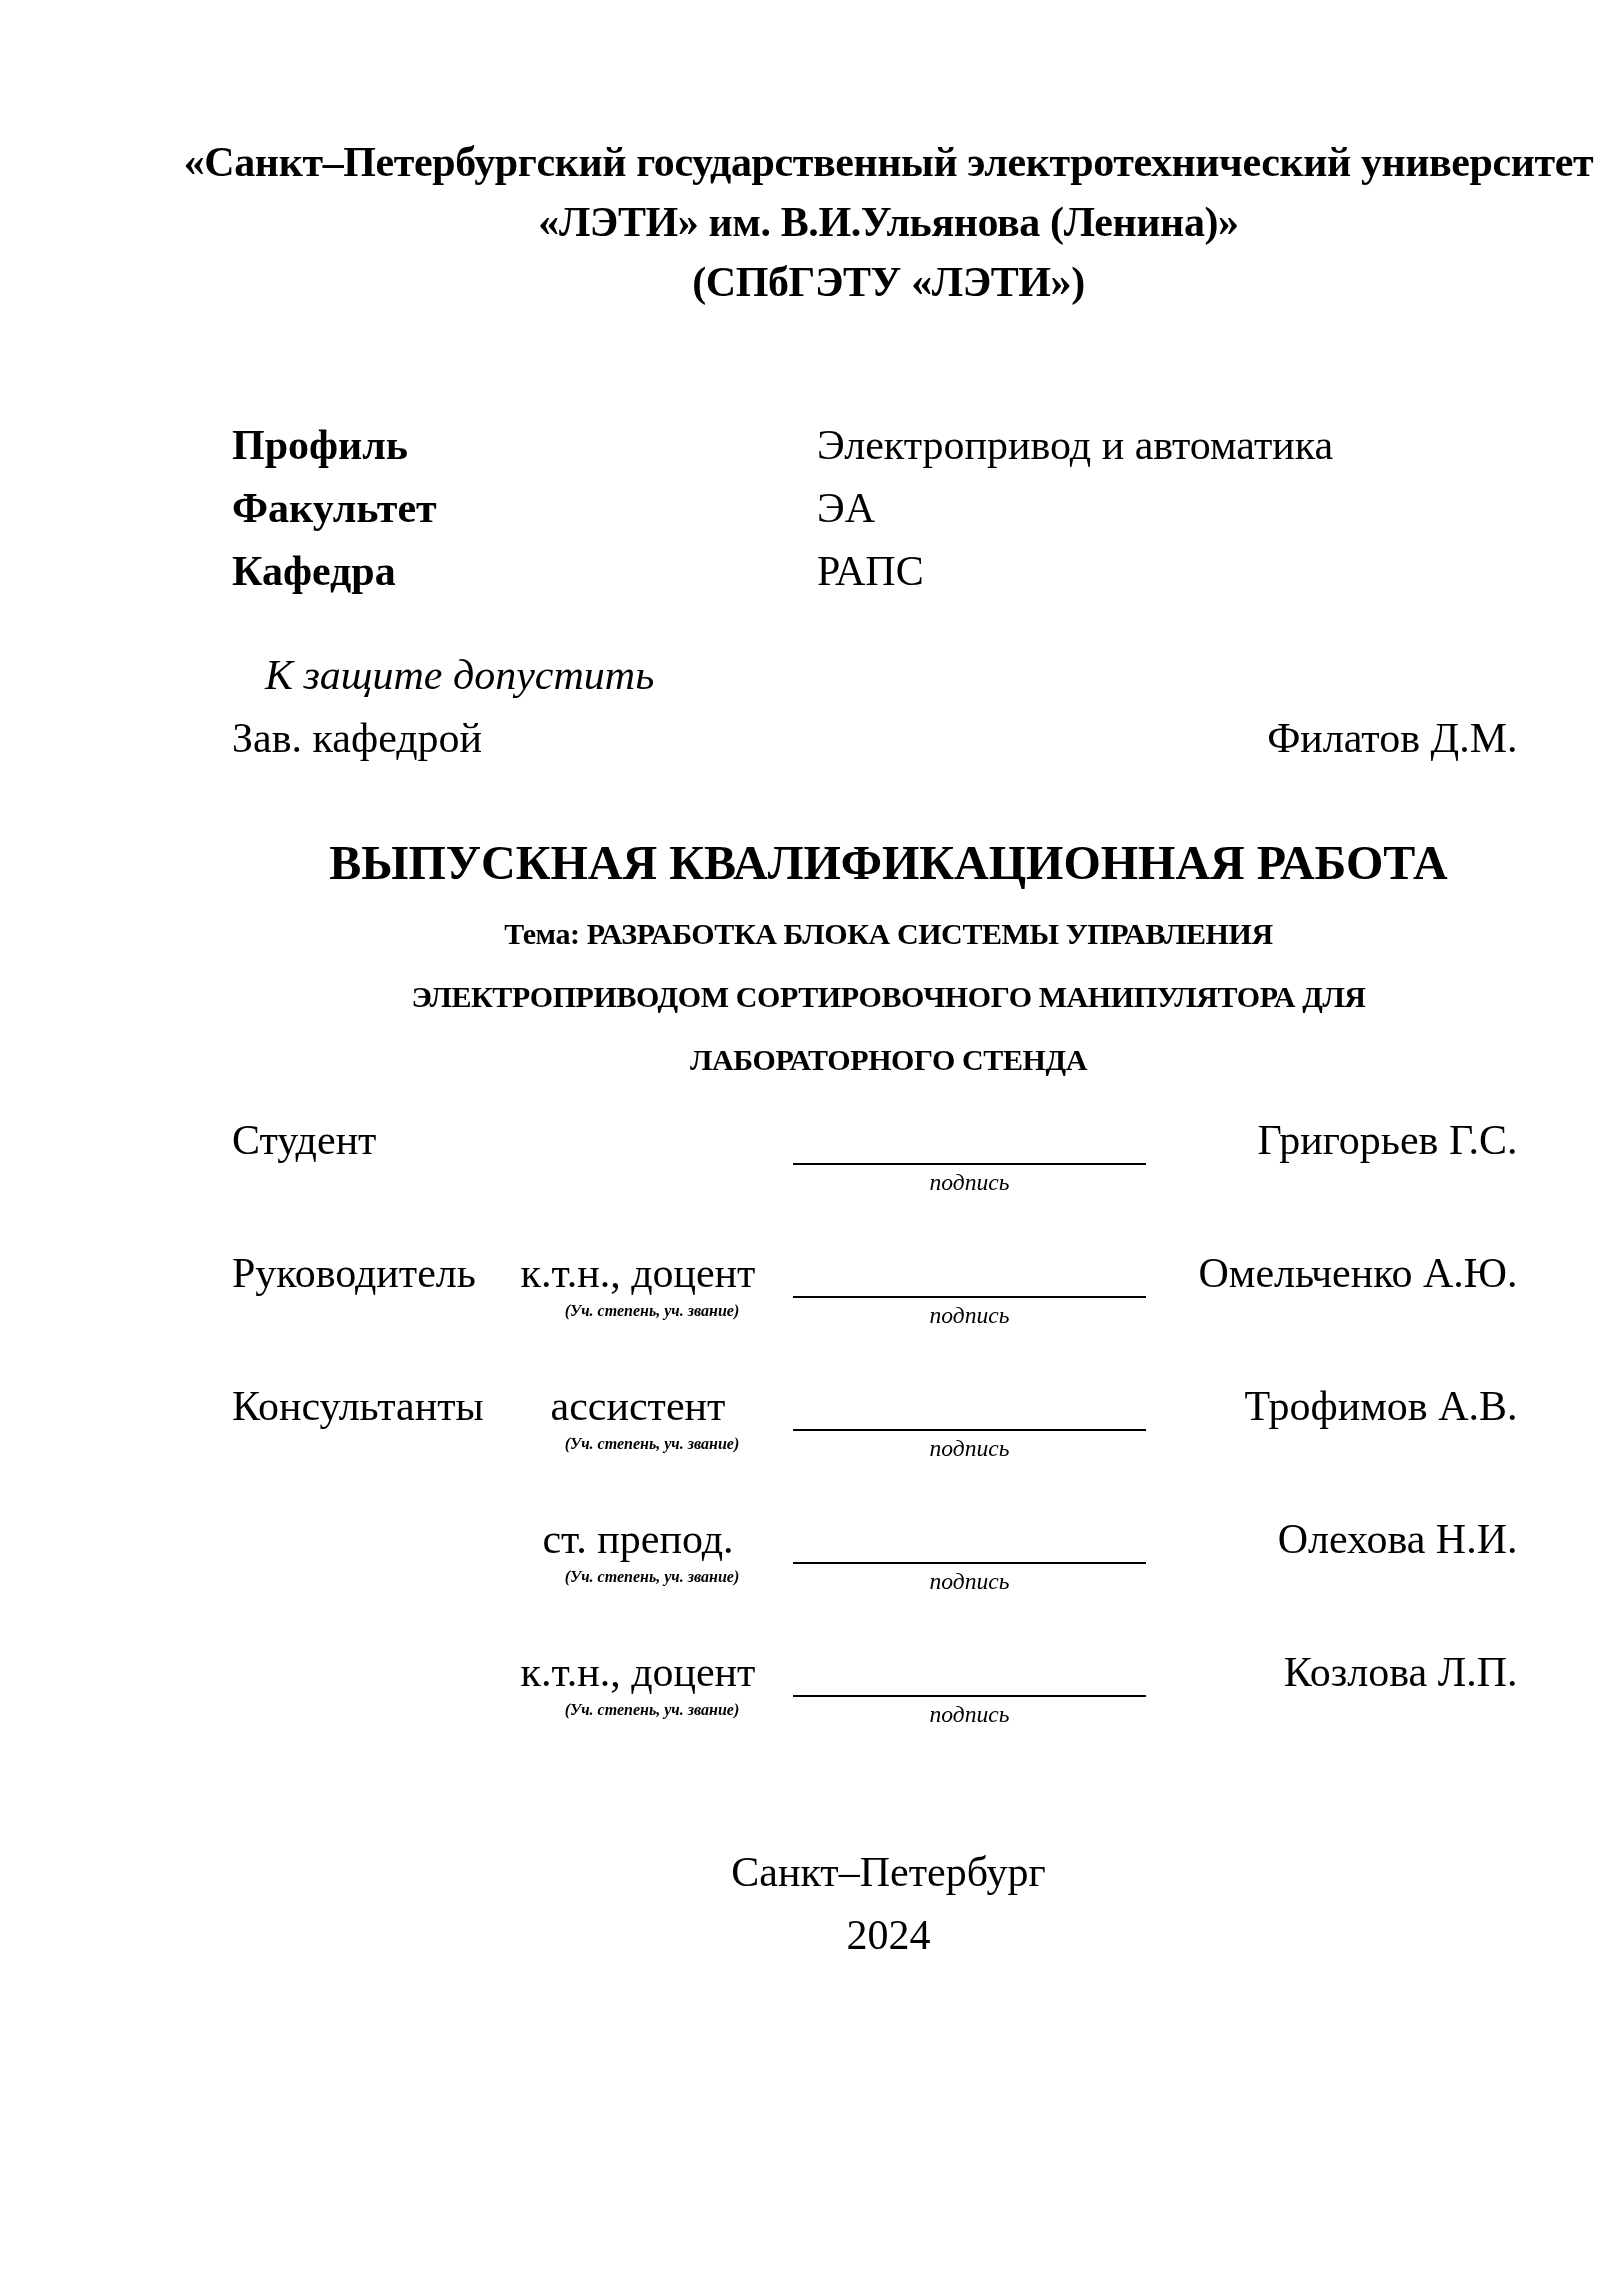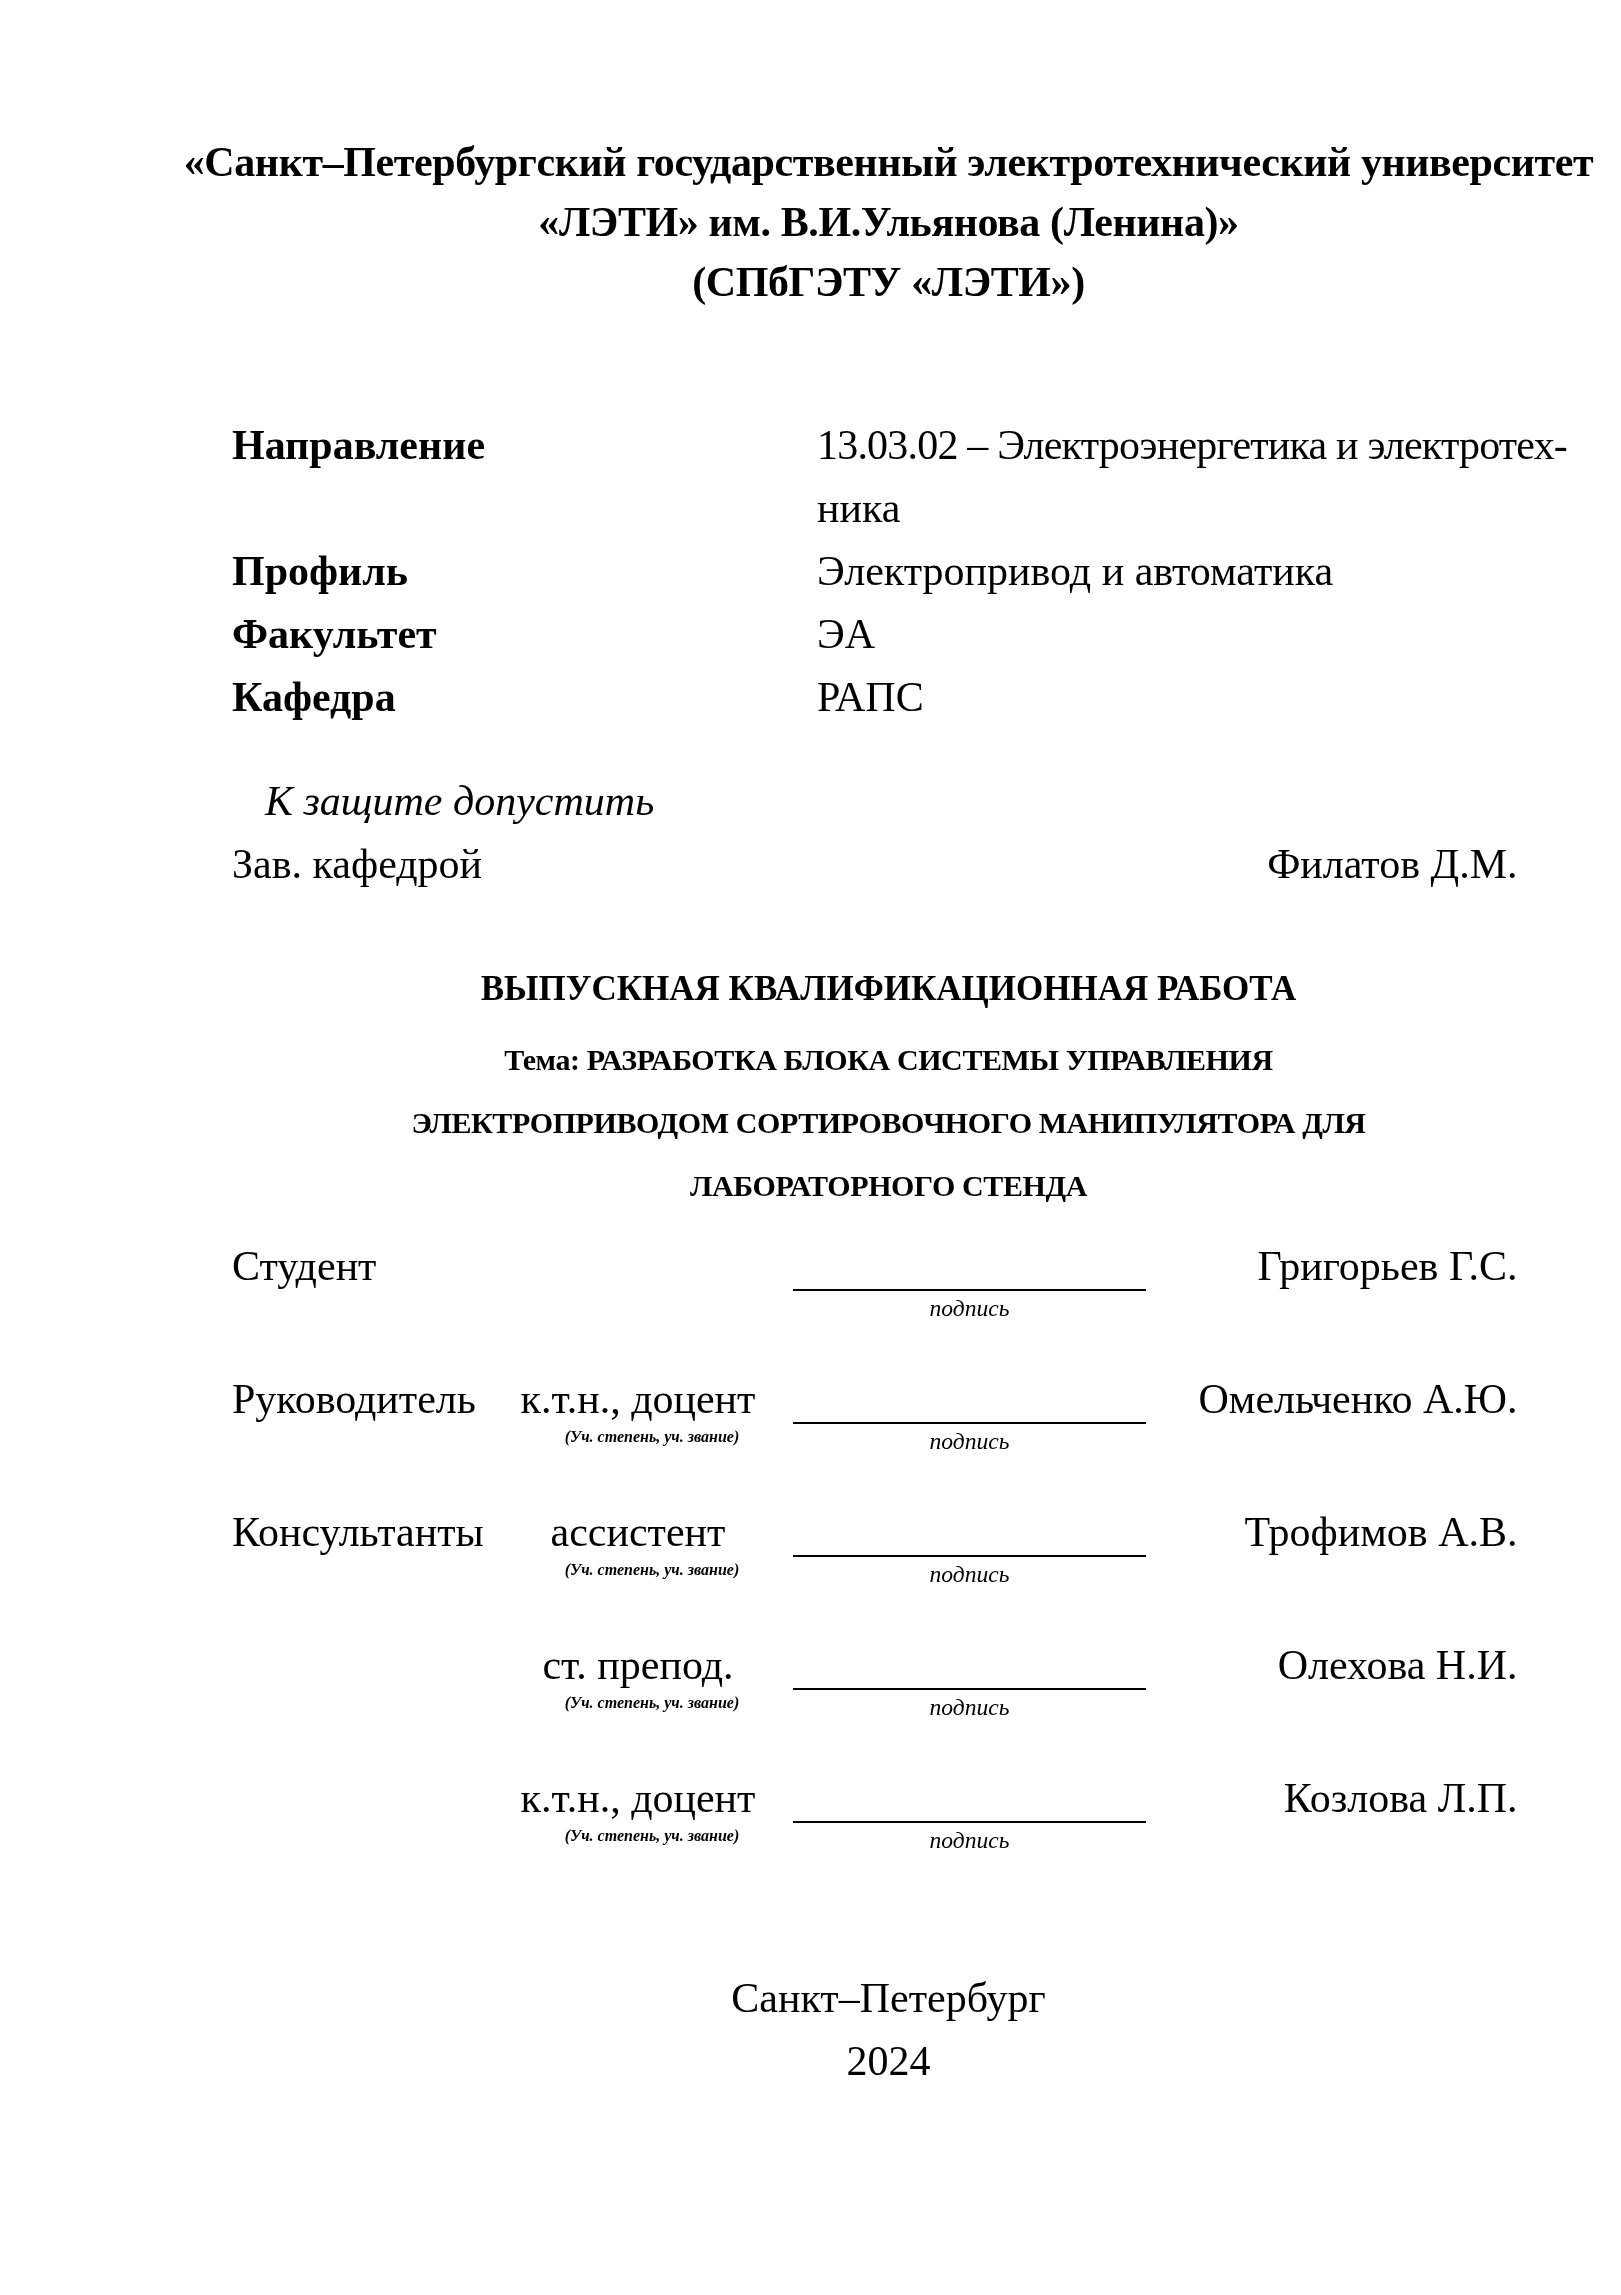--- a/index.html
+++ b/index.html
@@ -39,21 +39,21 @@
     white-space:nowrap;
     letter-spacing:-0.8px;
   }
 
   
   .approval { margin-top:41px; line-height:63px; }
   .italic { font-style:italic;margin-left:33px; }
   .approval-row { display:flex; justify-content:space-between; padding-right:27.5px;text-align:right; }
 
   
-  .title { margin-top:53px; font-weight:bold; font-size:35px; line-height:79px;justify-content:center; }
+  .title { margin-top:53px; font-weight:bold; font-size:48px; line-height:79px;justify-content:center; }
   .theme { font-weight:bold; font-size:30px; line-height:63px; letter-spacing:-0.4px; }
 
   
   .sigs { margin-top:25px; }
   .sig-row { position:relative; height:133px; }
   .sig-row.last { height:118px; }
   .sig-role   { position:absolute; left:0; top:0; }
   .sig-degree { position:absolute; left:288px; width:236px; top:0; text-align:center; white-space:nowrap; }
   .sig-line   { position:absolute; left:561px; width:353px; top:47px; border-top:2.4px solid #000; }
   .sig-cap    { position:absolute; left:561px; width:353px; top:53px; text-align:center;
@@ -71,27 +71,20 @@
 <div class="page">
   <div class="content">
 
     <div class="center-block header">
       <div>«Санкт–Петербургский государственный электротехнический университет</div>
       <div>«ЛЭТИ» им. В.И.Ульянова (Ленина)»</div>
       <div>(СПбГЭТУ «ЛЭТИ»)</div>
     </div>
 
     <div class="fields">
-      <div class="field-row">
-        <div class="field-label">Направление</div>
-        <div class="field-value">
-          <div class="justify-last">13.03.02 – Электроэнергетика и электротех-</div>
-          <div>ника</div>
-        </div>
-      </div>
       <div class="field-row">
         <div class="field-label">Профиль</div>
         <div class="field-value">Электропривод и автоматика</div>
       </div>
       <div class="field-row">
         <div class="field-label">Факультет</div>
         <div class="field-value">ЭА</div>
       </div>
       <div class="field-row">
         <div class="field-label">Кафедра</div>

